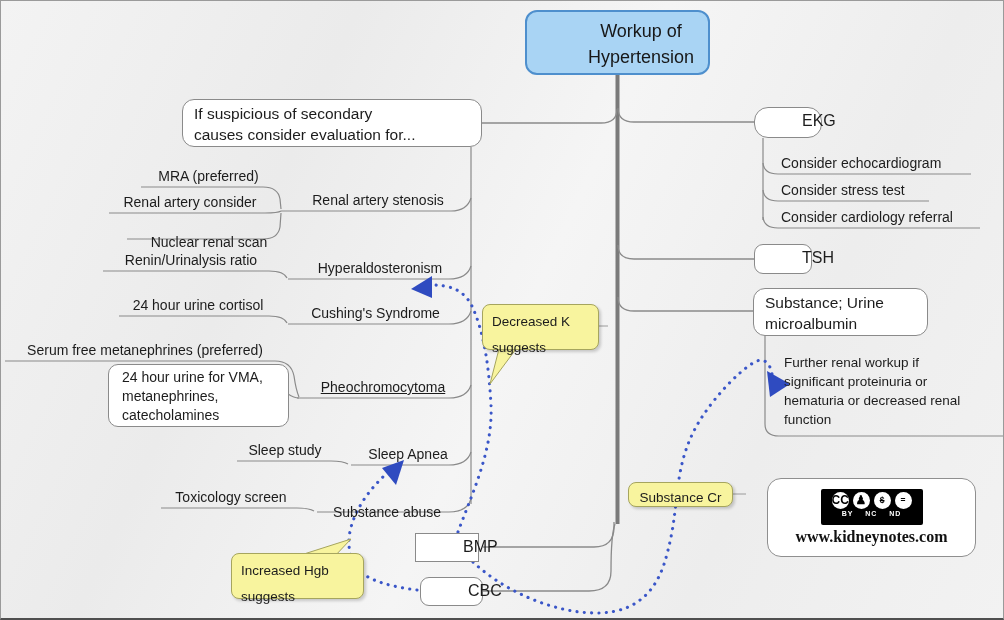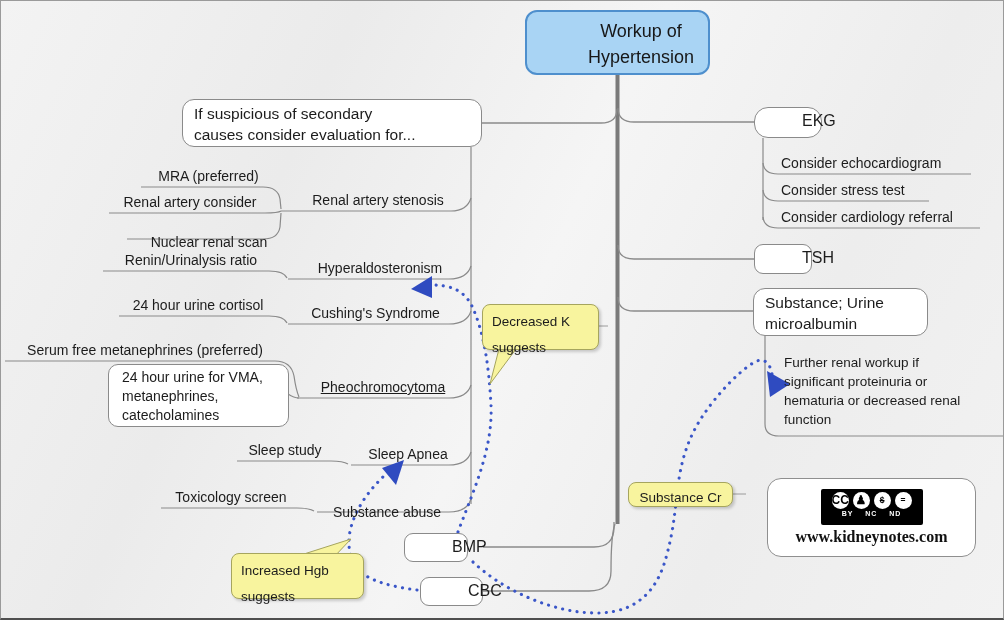--- a/index.html
+++ b/index.html
@@ -144,21 +144,21 @@
 
   <div class="node bubble smallbox" style="left:753px;top:243px;width:58px;height:30px;border-radius:9px;">TSH</div>
 
   <div class="node bubble bigbox" style="left:752px;top:287px;width:175px;height:48px;">Substance; Urine
 microalbumin</div>
   <div class="lnode left" style="left:783px;top:352px;width:215px;line-height:19px;font-size:13.5px;">Further renal workup if
 significant proteinuria or
 hematuria or decreased renal
 function</div>
 
-  <div class="node bubble smallbox" style="left:403px;top:532px;width:64px;height:29px;border-radius:9px;line-height:25px;">BMP</div>
+  <div class="node bubble smallbox" style="left:414px;top:532px;width:64px;height:29px;border-radius:0;line-height:25px;">BMP</div>
   <div class="node bubble smallbox" style="left:419px;top:576px;width:63px;height:29px;border-radius:9px;line-height:25px;">CBC</div>
 
   <div class="note" style="left:481px;top:303px;width:117px;height:46px;">Decreased K
 suggests</div>
   <div class="note" style="left:627px;top:481px;width:105px;height:25px;text-align:center;padding:2px 6px;">Substance Cr</div>
   <div class="note" style="left:230px;top:552px;width:133px;height:46px;">Increased Hgb
 suggests</div>
 
   <div class="ccbox" style="left:766px;top:477px;width:207px;height:77px;">
     <div class="ccstrip">

